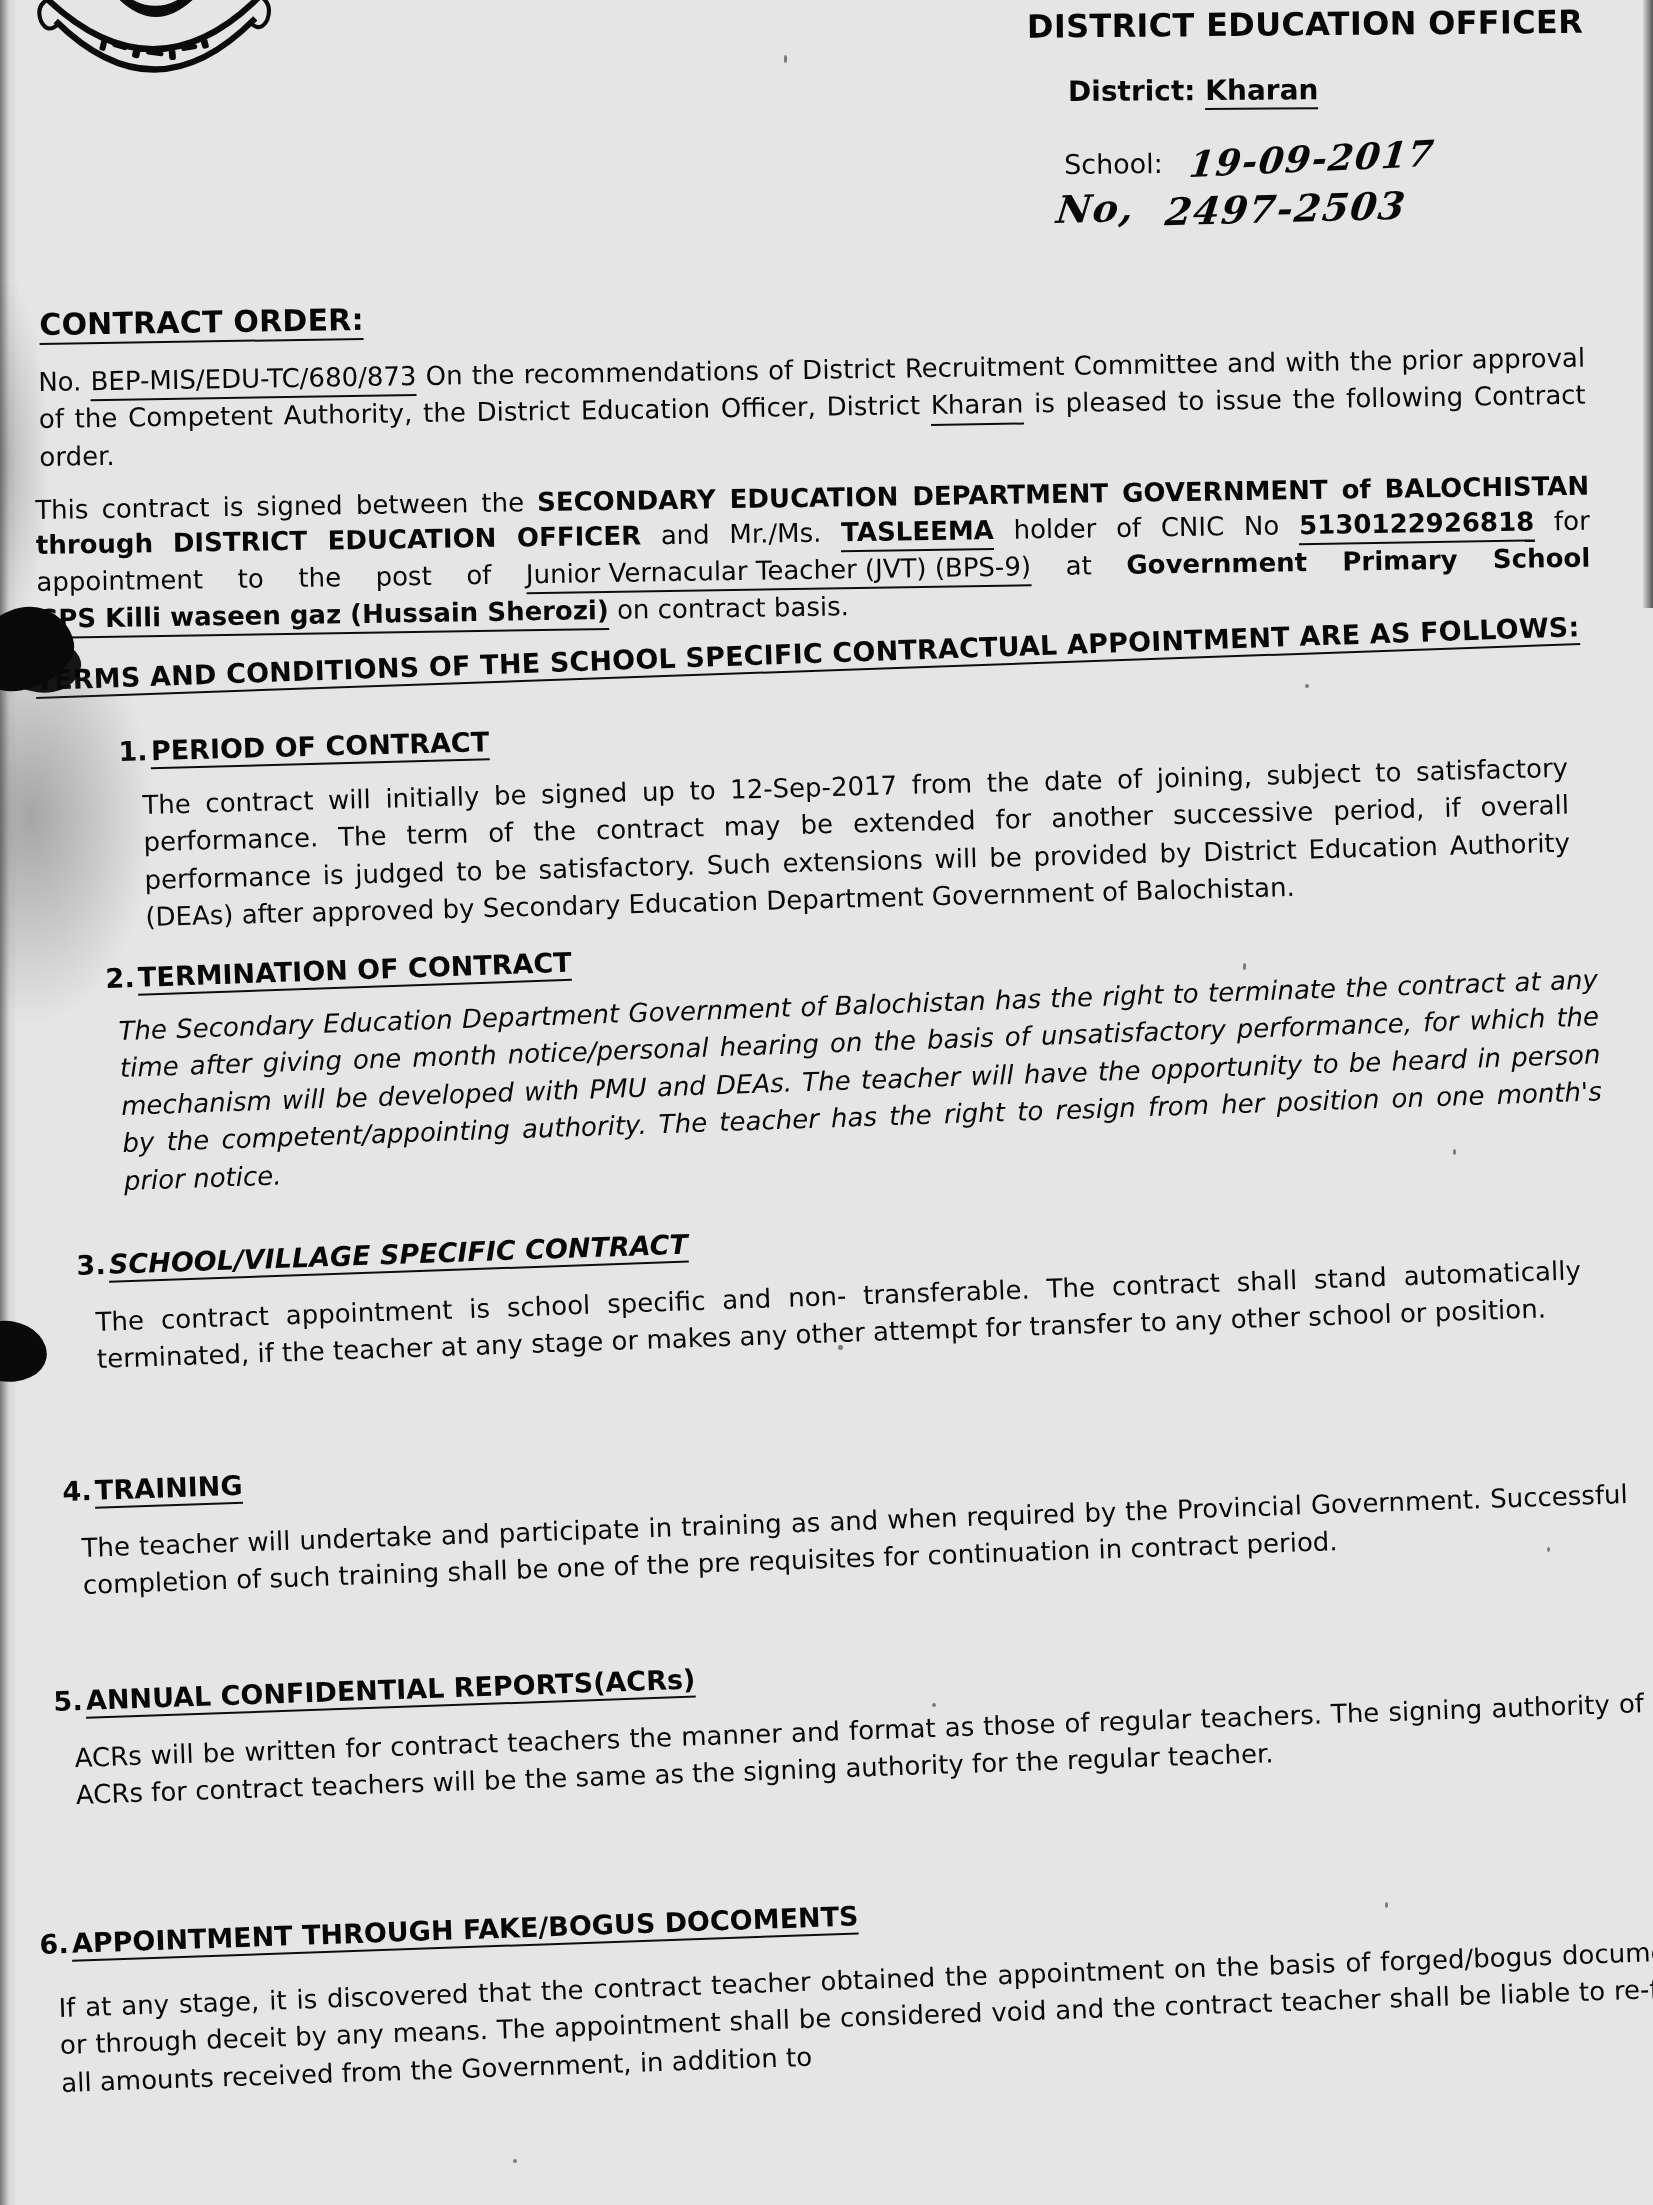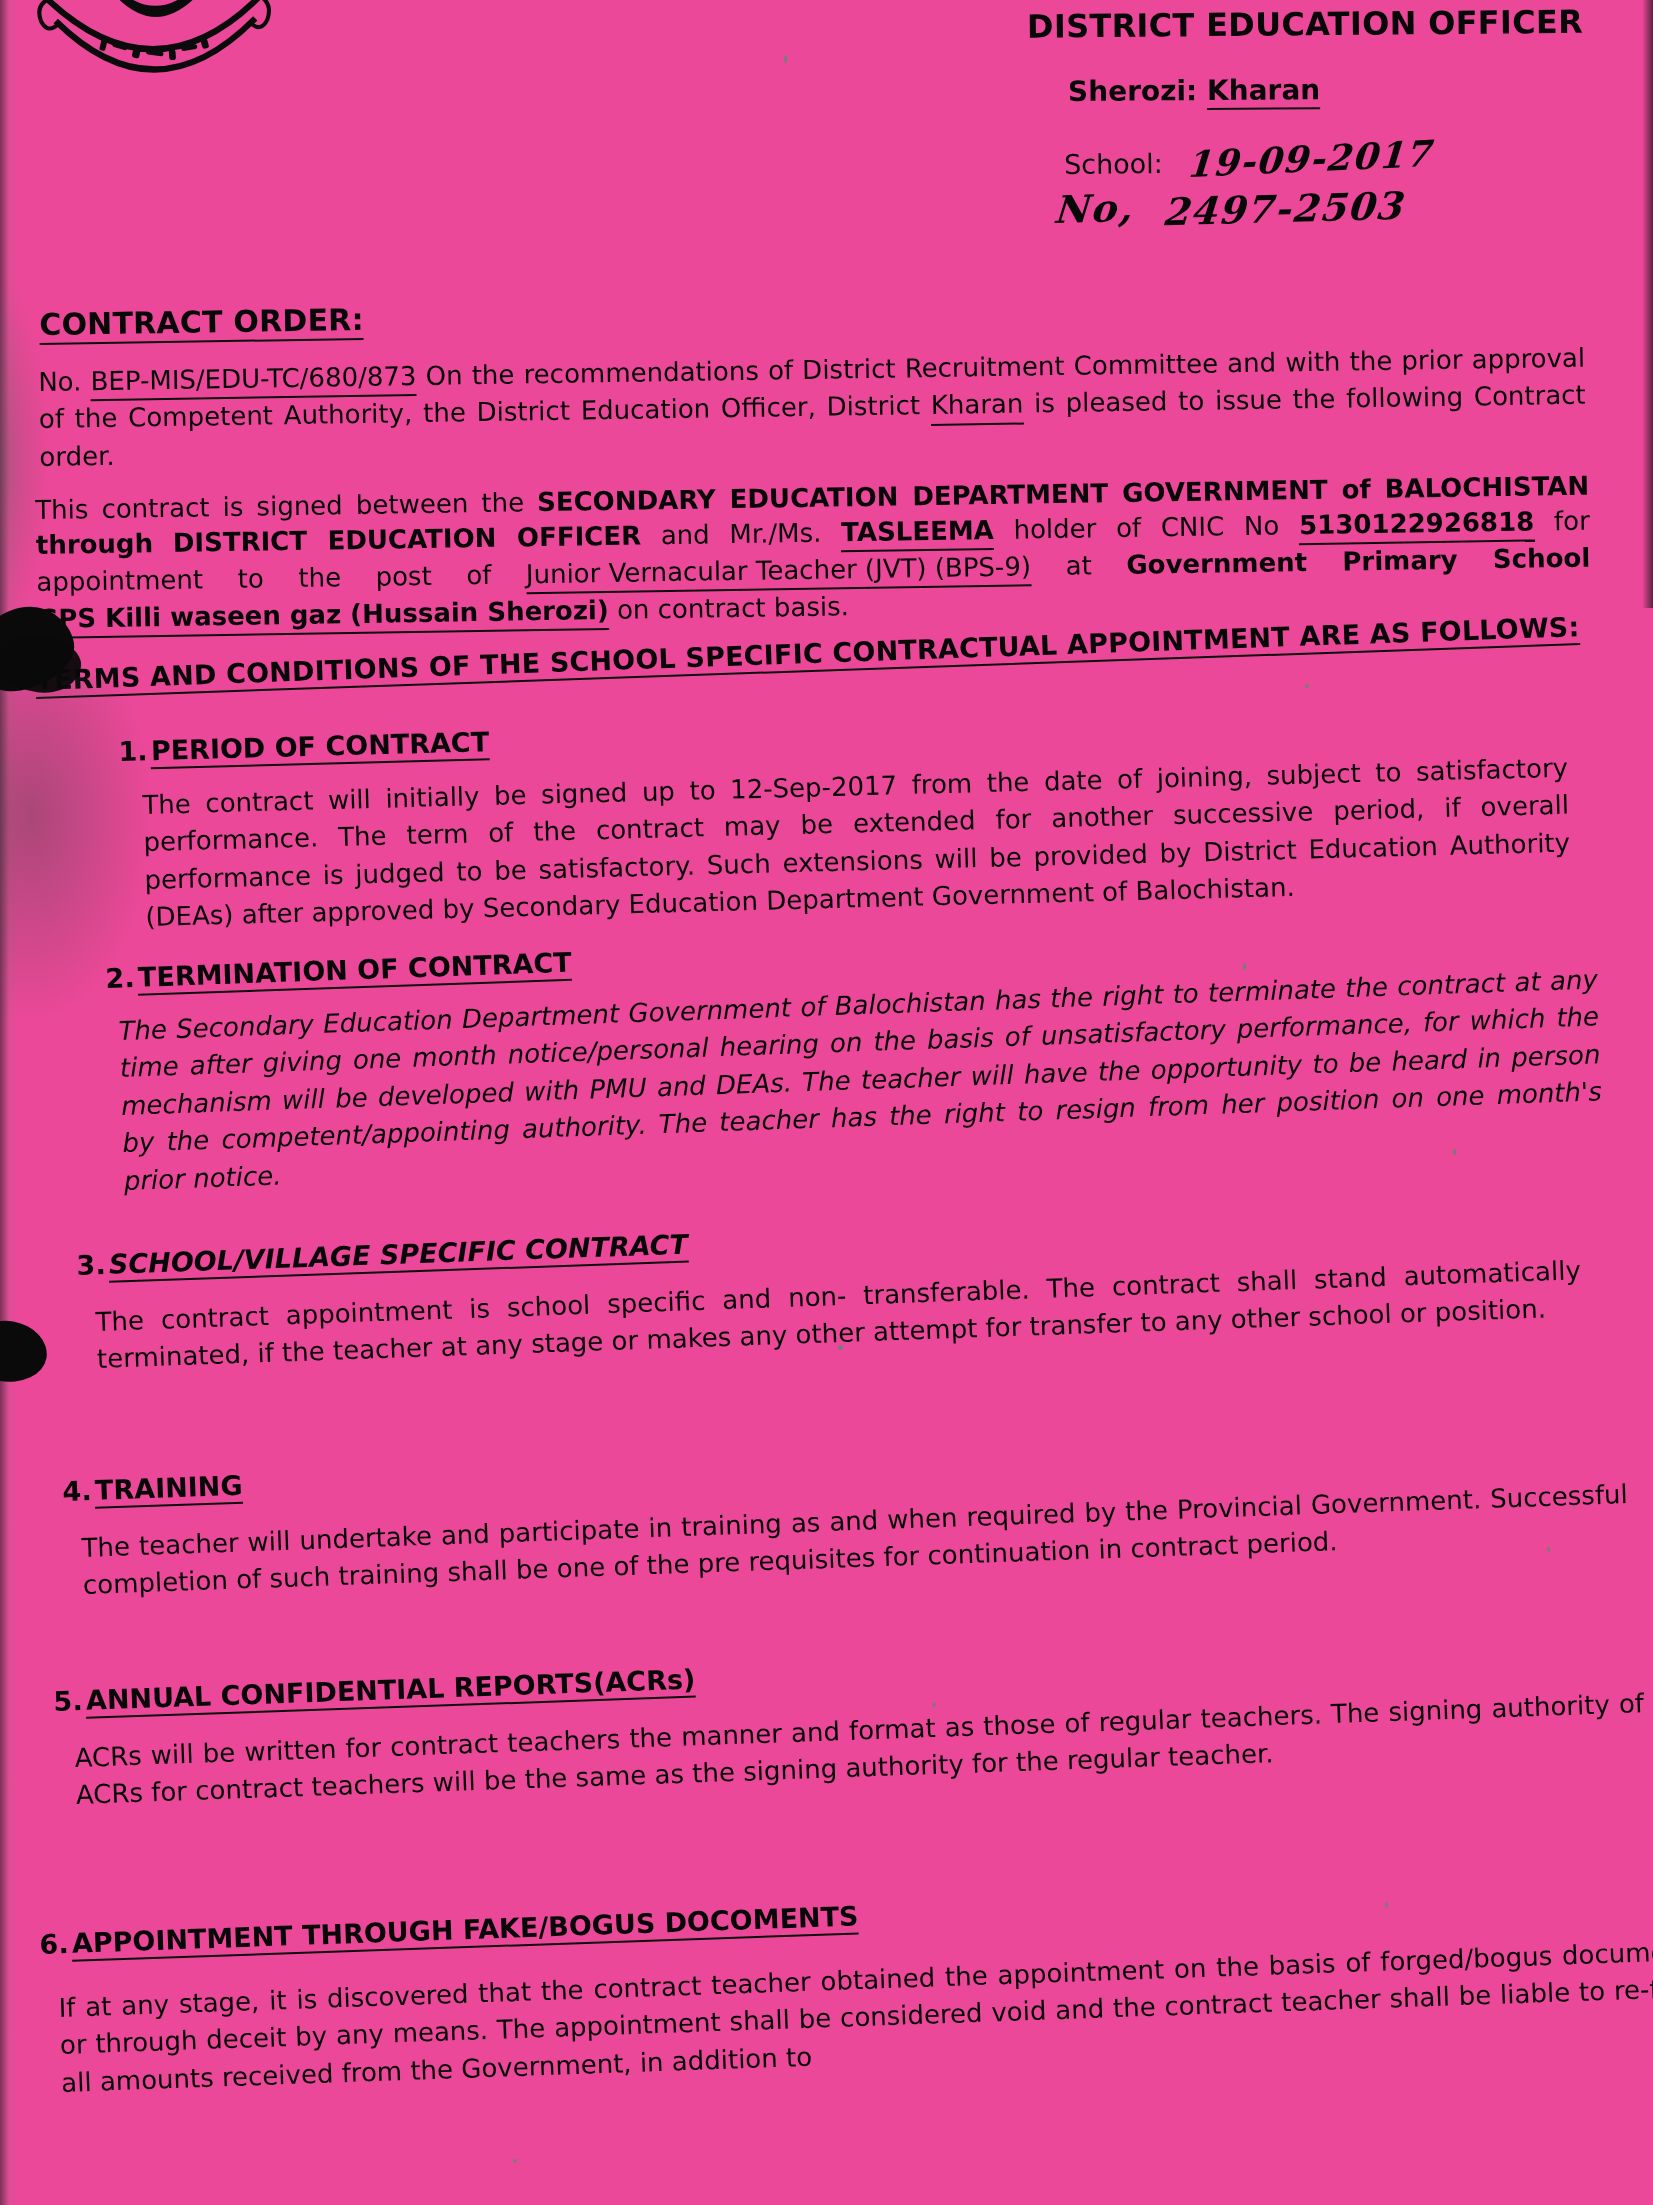--- a/index.html
+++ b/index.html
@@ -6,21 +6,21 @@
   html, body {
     margin: 0;
     padding: 0;
     background: #ffffff;
   }
 
   #page {
     position: relative;
     width: 1654px;
     height: 2205px;
-    background: #ec4899;
+    background: #e5e5e5;
     overflow: hidden;
     font-family: "DejaVu Sans", sans-serif;
     color: #080808;
     
   }
 
   
   .scan-edge-left {
     position: absolute;
     left: 0; top: 0;
@@ -215,21 +215,21 @@
         <rect x="210" y="134" width="10" height="16" rx="4" transform="rotate(-4 215 142)"></rect>
         <rect x="228" y="128" width="24" height="7" rx="3" transform="rotate(-10 240 131)"></rect>
         <rect x="258" y="118" width="10" height="15" rx="4" transform="rotate(-16 263 125)"></rect>
       </g>
     </svg>
   </div>
 
   <div class="hdr">
     <div class="hdr-title">DISTRICT EDUCATION OFFICER</div>
     <div class="hdr-district">
-      <span>Sherozi:</span>
+      <span>District:</span>
       <span class="u">Kharan</span>
     </div>
     <div class="hdr-dated">
       <span>School:</span>
       <span class="hand">19-09-2017</span>
     </div>
     <div class="hdr-no">
       <span class="hand-no">No,</span>
       <span class="hand-no">2497-2503</span>
     </div>

